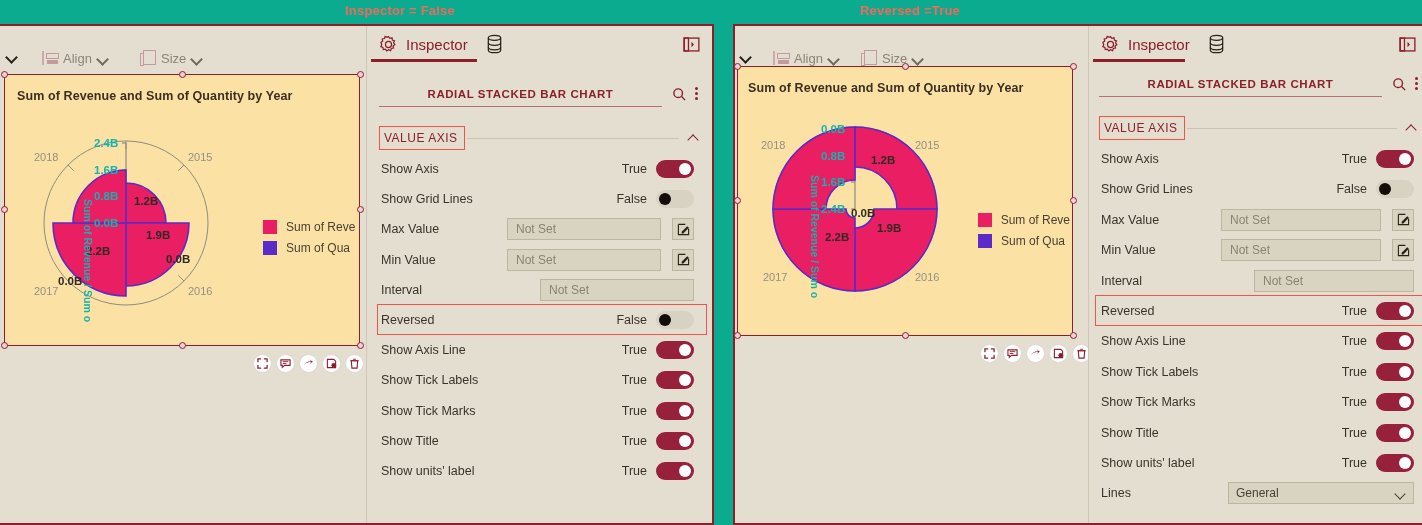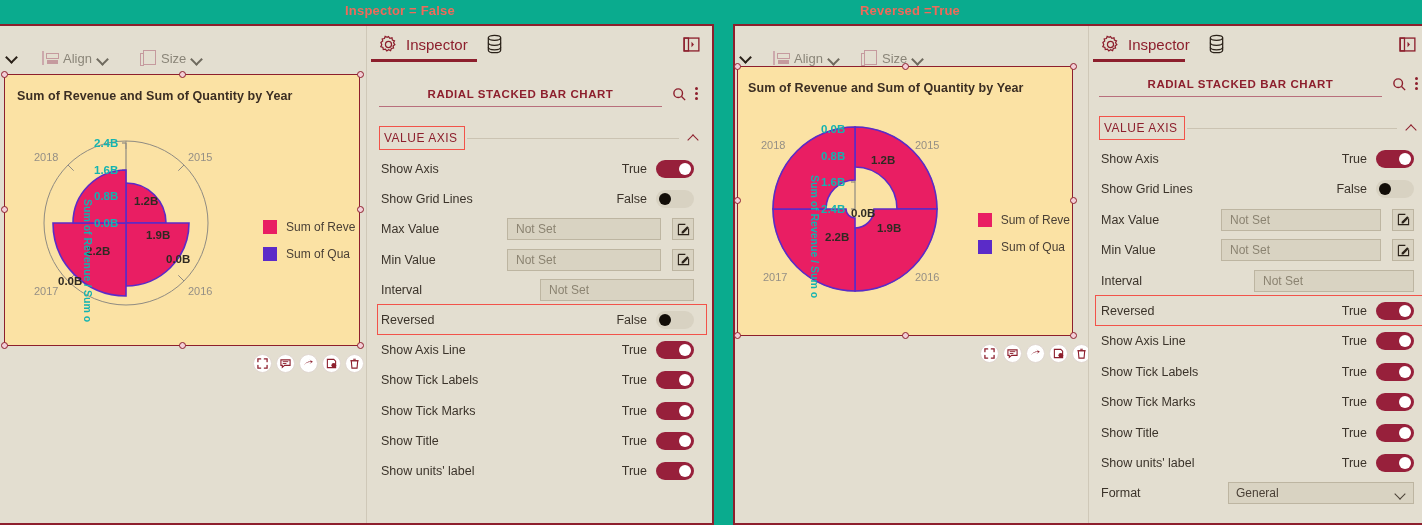--- a/index.html
+++ b/index.html
@@ -39,21 +39,21 @@
   .ic-align:before{content:"";position:absolute;left:0;top:1px;width:2px;height:14px;background:#c8a0a6;}
   .ic-align:after{content:"";position:absolute;left:4px;top:3px;width:11px;height:4px;
     border:1px solid #c08f96;box-shadow:0 6px 0 -1px #c08f96, 0 5px 0 0 transparent;}
   .ic-size:before{content:"";position:absolute;left:3px;top:0px;width:11px;height:13px;border:1.5px solid #c08f96;}
   .ic-size:after{content:"";position:absolute;left:0px;top:3px;width:3px;height:11px;border-left:1.5px solid #c08f96;border-top:1.5px solid #c08f96;border-bottom:1.5px solid #c08f96;}
 
   
   .chart-card{position:absolute;background:#fbe2a4;border:1.5px solid #8d1f2d;box-sizing:border-box;}
   .sel-dot{position:absolute;width:7px;height:7px;border-radius:50%;background:#f3cfd7;border:1.5px solid #8d1f2d;box-sizing:border-box;}
   .chart-title{position:absolute;font-size:12.5px;font-weight:bold;color:#3b2e23;letter-spacing:.1px;white-space:nowrap;}
-  .legend{position:absolute;display:flex;flex-direction:column;gap:13px;}
+  .legend{position:absolute;display:flex;flex-direction:column;gap:7px;}
   .lg-row{display:flex;align-items:center;gap:9px;}
   .lg-sw{width:14px;height:14px;box-sizing:border-box;}
   .lg-txt{font-size:12px;color:#4a4036;white-space:nowrap;}
   .lg-clip{overflow:hidden;}
 
   
   .actbar{position:absolute;display:flex;gap:4px;}
   .actbtn{width:19px;height:19px;border-radius:50%;background:#fff;border:1px solid #e0d7d1;
           display:flex;align-items:center;justify-content:center;box-sizing:border-box;}
   .actbtn svg{display:block;}
@@ -637,21 +637,21 @@
             </div>
           </div>
           <div class="row" style="top: 304px; padding-left: 12px; padding-right: 10px;">
             <span class="row-label">Show units' label</span>
             <div class="row-right">
               <span class="bool-txt">True</span>
               <span class="toggle on"></span>
             </div>
           </div>
           <div class="row" style="top: 334.4px; padding-left: 12px; padding-right: 10px;">
-            <span class="row-label">Format</span>
+            <span class="row-label">Lines</span>
             <div class="row-right">
               <span class="selectbox" style="width: 186px;">
                 <span class="sel-txt">General</span>
                 <span class="chev-dn"></span>
               </span>
             </div>
           </div>
         </div>
     </div>
   </div>

